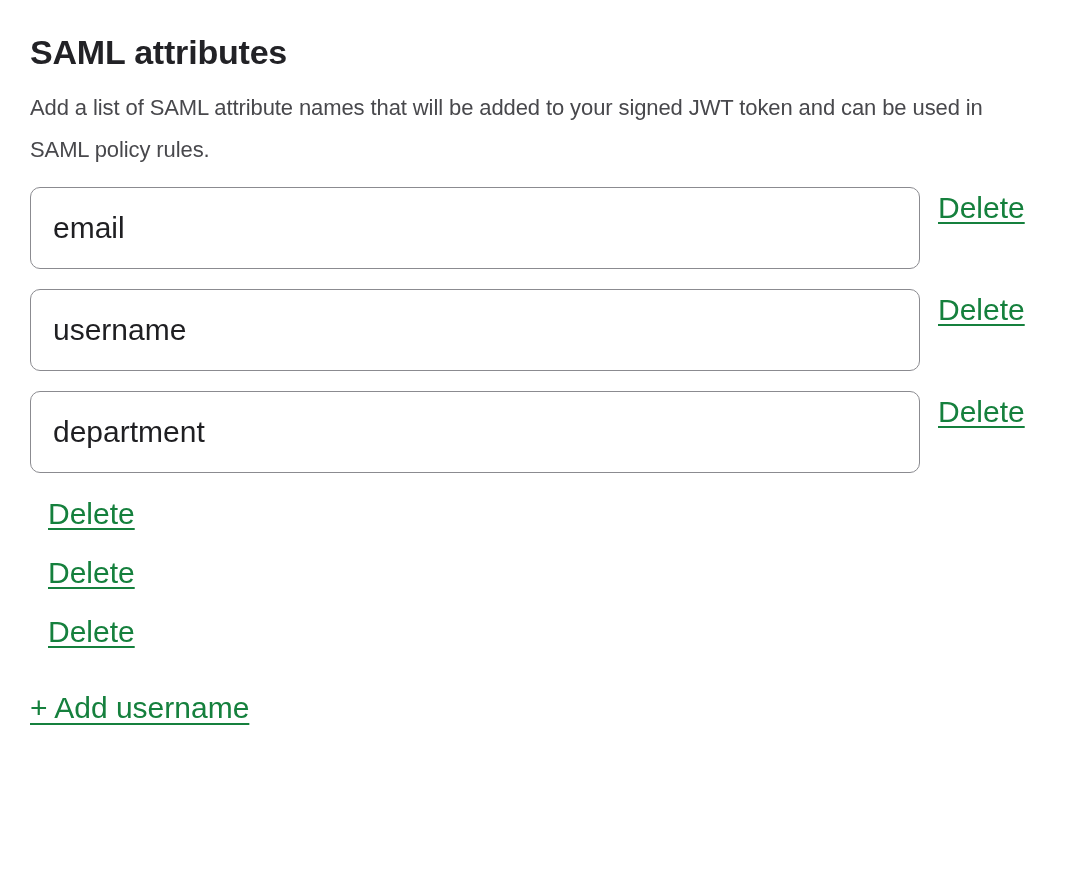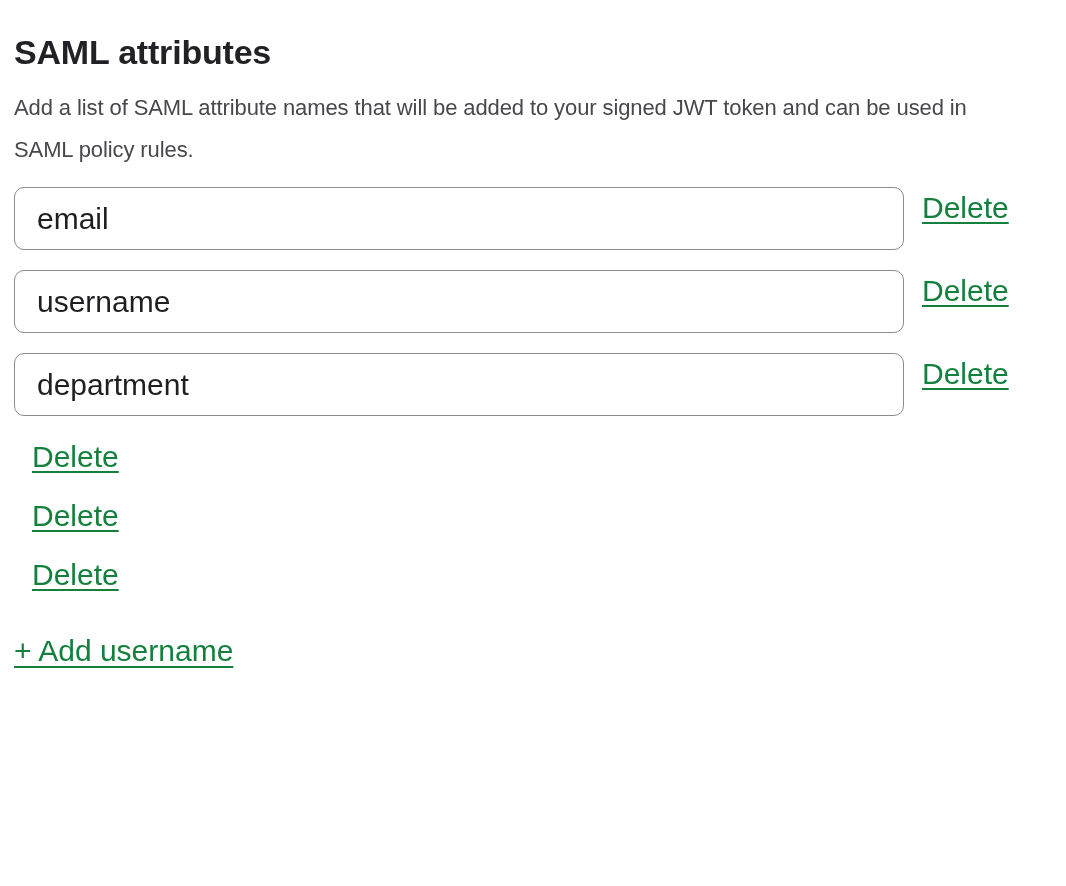--- a/index.html
+++ b/index.html
@@ -9,21 +9,21 @@
   }
   body {
     width: 1066px;
     height: 886px;
     overflow: hidden;
     font-family: "Liberation Sans", sans-serif;
     -webkit-font-smoothing: antialiased;
   }
   .container {
     box-sizing: border-box;
-    padding: 32px 30px 0 14px;
+    padding: 32px 30px 0 30px;
   }
   .section-title {
     margin: 0 0 14px 0;
     font-size: 34px;
     line-height: 41px;
     font-weight: 700;
     letter-spacing: -0.2px;
     color: #222226;
   }
   .section-desc {
@@ -39,21 +39,21 @@
     flex-direction: column;
   }
   .attr-row {
     display: flex;
     align-items: flex-start;
     margin-bottom: 20px;
   }
   .attr-input {
     box-sizing: border-box;
     width: 890px;
-    height: 63px;
+    height: 82px;
     padding: 0 20px 0 22px;
     border: 1.5px solid #8b8b90;
     border-radius: 10px;
     background: #ffffff;
     font-family: "Liberation Sans", sans-serif;
     font-size: 30px;
     color: #1f1f22;
     outline: none;
   }
   .link {

